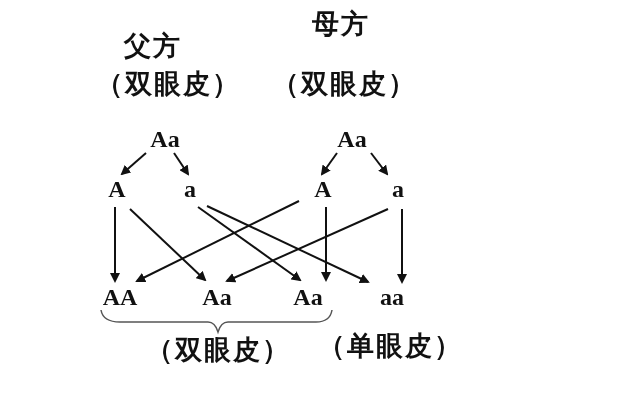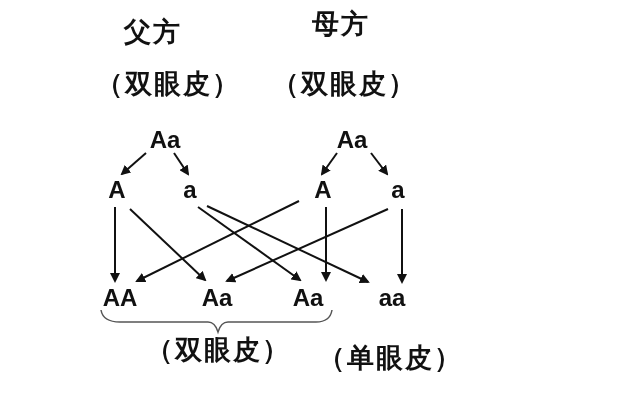--- a/index.html
+++ b/index.html
@@ -1,20 +1,20 @@
 <!DOCTYPE html>
 <html><head>
 <meta charset="utf-8">
 <style>
   html, body { margin:0; padding:0; background:#ffffff; }
   body { width:638px; height:401px; position:relative; overflow:hidden;
          font-family:"DejaVu Sans", sans-serif; color:#111; }
   .t { position:absolute; white-space:nowrap; font-weight:bold; }
   .cjk { font-size:27px; letter-spacing:2px; }
-  .gene { font-family:Liberation Sans, sans-serif; font-size:24px; transform:translateX(-50%); }
+  .gene { font-family:Liberation Serif, serif; font-size:24px; transform:translateX(-50%); }
   svg { position:absolute; left:0; top:0; }
 </style>
 </head>
 <body>
 
 <svg width="638" height="401">
   <defs>
     <marker id="ah" markerWidth="10" markerHeight="10" refX="8" refY="5" orient="auto" markerUnits="userSpaceOnUse">
       <path d="M0,0 L10,5 L0,10 Z" fill="#111"></path>
     </marker>
@@ -31,32 +31,32 @@
     <line x1="198" y1="207" x2="300" y2="280"></line>
     <line x1="207" y1="206" x2="368" y2="282"></line>
     <line x1="299" y1="201" x2="137" y2="281"></line>
     <line x1="326" y1="207" x2="326" y2="280"></line>
     <line x1="388" y1="209" x2="227" y2="281"></line>
     <line x1="402" y1="209" x2="402" y2="282"></line>
   </g>
   <path d="M101,310 Q103,322 120,322 L208,322 Q215,322 218,332 Q221,322 228,322 L316,322 Q330,322 332,310" stroke="#555" stroke-width="1.5" fill="none"></path>
 </svg>
 
-<div class="t cjk" style="left:124px;top:14px;">父方</div>
+<div class="t cjk" style="left:124px;top:28px;">父方</div>
 <div class="t cjk" style="left:312px;top:6px;">母方</div>
 <div class="t cjk" style="left:96px;top:66px;">（双眼皮）</div>
 <div class="t cjk" style="left:272px;top:66px;">（双眼皮）</div>
 
 <div class="t gene" style="left:165px;top:126px;">Aa</div>
 <div class="t gene" style="left:352px;top:126px;">Aa</div>
 
 <div class="t gene" style="left:117px;top:176px;">A</div>
 <div class="t gene" style="left:190px;top:176px;">a</div>
 <div class="t gene" style="left:323px;top:176px;">A</div>
 <div class="t gene" style="left:398px;top:176px;">a</div>
 
 <div class="t gene" style="left:120px;top:284px;">AA</div>
 <div class="t gene" style="left:217px;top:284px;">Aa</div>
 <div class="t gene" style="left:308px;top:284px;">Aa</div>
 <div class="t gene" style="left:392px;top:284px;">aa</div>
 
 <div class="t cjk" style="left:146px;top:332px;">（双眼皮）</div>
-<div class="t cjk" style="left:318px;top:340px;">（单眼皮）</div>
+<div class="t cjk" style="left:318px;top:328px;">（单眼皮）</div>
 
 </body></html>

